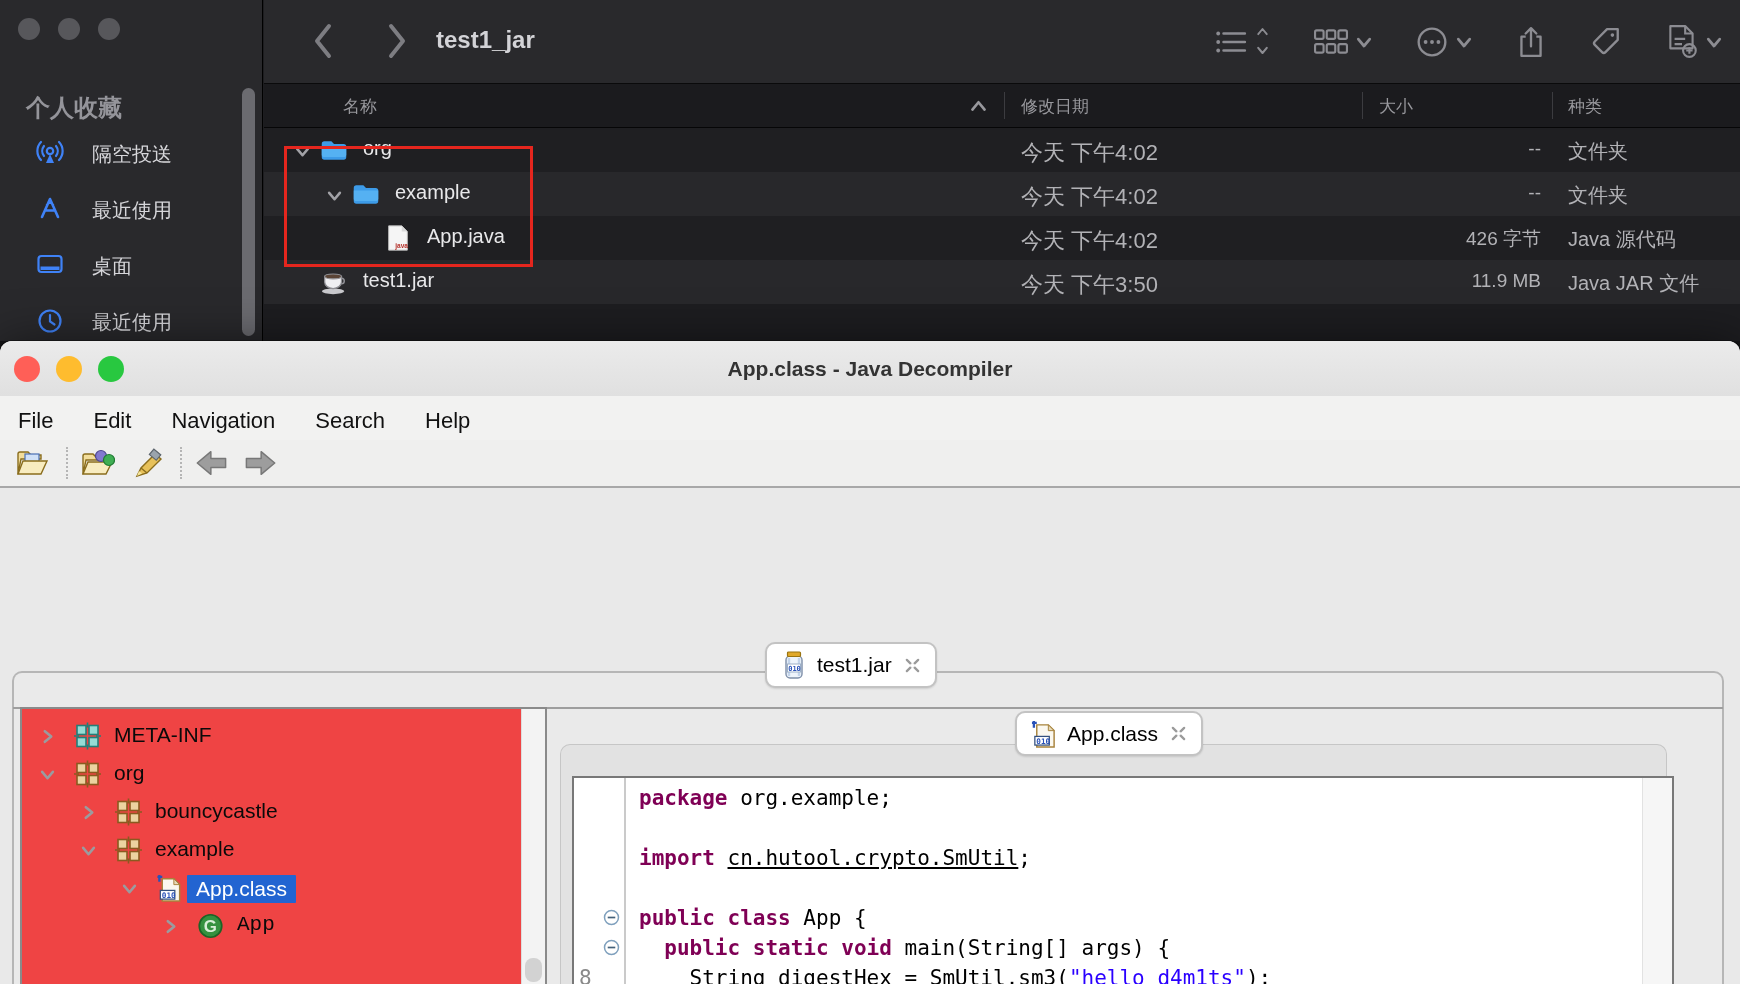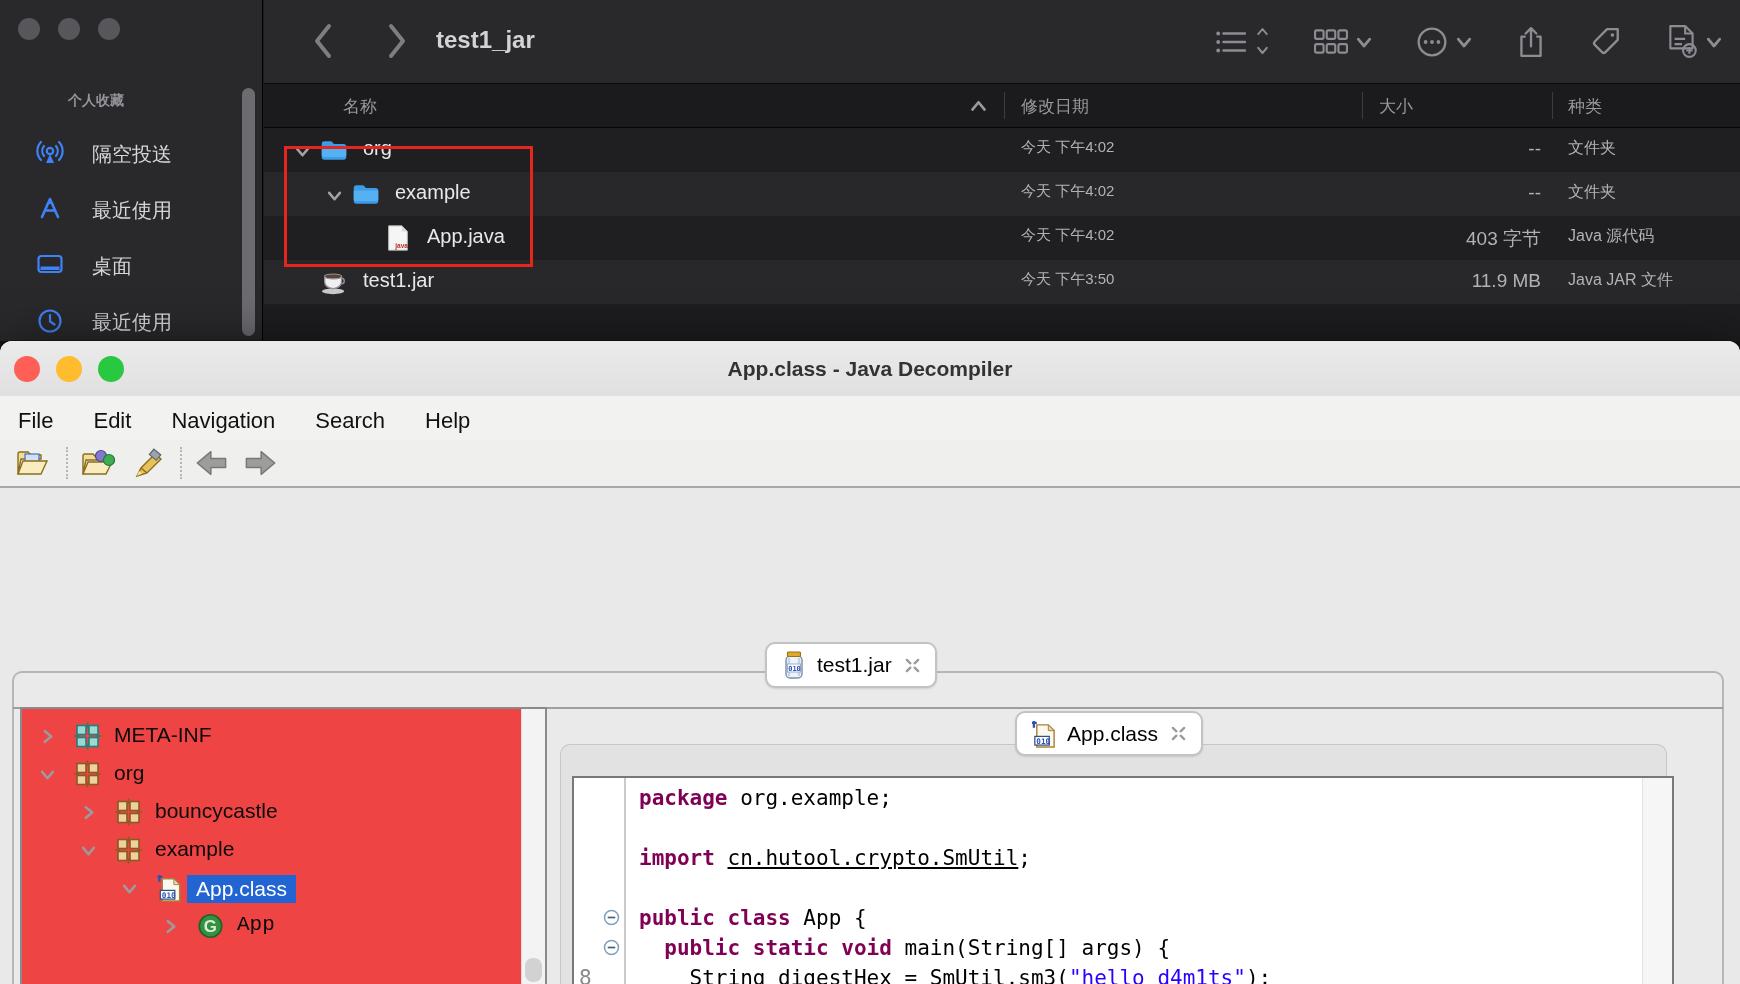--- a/index.html
+++ b/index.html
@@ -5,21 +5,21 @@
   * { margin:0; padding:0; box-sizing:border-box; }
   html,body { width:1740px; height:984px; overflow:hidden; background:#151517;
               font-family:"Liberation Sans","DejaVu Sans",sans-serif; }
   #stage { position:relative; width:1740px; height:984px; }
 
   
   .finder { position:absolute; left:0; top:0; width:1740px; height:341px; background:#1d1d20; }
   .f-sidebar { position:absolute; left:0; top:0; width:263px; height:341px; background:#29292c; border-right:1px solid #000; }
   .f-dot { position:absolute; top:18px; width:22px; height:22px; border-radius:50%; background:#57575b; }
   .f-side-scroll { position:absolute; left:242px; top:88px; width:13px; height:248px; border-radius:7px; background:#77777c; opacity:.85; }
-  .f-side-section { position:absolute; left:26px; top:92px; font-size:14px; font-weight:bold; color:#94949a;margin-left:42px; }
+  .f-side-section { position:absolute; left:26px; top:92px; font-size:24px; font-weight:bold; color:#94949a; }
   .f-side-item { position:absolute; left:0; width:236px; height:38px; }
   .f-side-item .ic { position:absolute; left:36px; top:5px; width:28px; height:28px; }
   .f-side-item .lb { position:absolute; left:92px; top:7px; font-size:20px; color:#d6d6da; }
 
   .f-main { position:absolute; left:264px; top:0; right:0; height:341px; background:#1d1d20; }
   .f-toolbar { position:absolute; left:0; top:0; right:0; height:84px; background:#29292c; border-bottom:1px solid #0a0a0b;padding-left:18px; }
   .f-nav { position:absolute; top:18px; width:30px; height:46px; color:#7d7d82; }
   .f-title { position:absolute; left:172px; top:26px; font-size:24px; font-weight:bold; color:#d3d3d7; }
   .f-tbicons { position:absolute; right:18px; top:20px; height:44px; display:flex; align-items:center; }
   .f-tbgroup { display:flex; align-items:center; margin-left:44px; color:#8c8c92; }
@@ -29,23 +29,23 @@
   .f-header { position:absolute; left:0; top:84px; right:0; height:44px; background:#1b1b1e; border-bottom:1px solid #060607; font-size:17px; color:#98989d; }
   .f-header .colsep { position:absolute; top:8px; bottom:8px; width:1px; background:#3c3c40; }
   .f-header span { position:absolute; top:11px; }
 
   .f-rows { position:absolute; left:0; top:128px; right:0; }
   .frow { position:relative; height:44px; background:#1f1f22; }
   .frow.alt { background:#28282b; }
   .frow .chev { position:absolute; top:16px; }
   .frow .ric { position:absolute; top:8px; width:28px; height:28px; }
   .frow .nm { position:absolute; top:9px; font-size:20px; color:#e8e8ea; }
-  .frow .dt { position:absolute; left:757px; top:10px; font-size:15px; color:#b2b2b6; }
+  .frow .dt { position:absolute; left:757px; top:10px; font-size:22px; color:#b2b2b6; }
   .frow .sz { position:absolute; left:1080px; width:197px; top:10px; font-size:19px; color:#b2b2b6; text-align:right; }
-  .frow .kd { position:absolute; left:1304px; top:10px; font-size:16px; color:#b2b2b6;text-align:right; }
+  .frow .kd { position:absolute; left:1304px; top:10px; font-size:20px; color:#b2b2b6;text-align:right; }
 
   .red-box { position:absolute; left:284px; top:146px; width:249px; height:121px; border:3px solid #e5261e; z-index:6; }
 
   
   .jd { position:absolute; left:0; top:341px; width:1740px; height:643px; background:#e9e9e9;
         border-radius:12px 12px 0 0; box-shadow:0 6px 50px rgba(0,0,0,.6), 0 0 0 1px rgba(0,0,0,.3); }
   .jd-titlebar { position:absolute; left:0; top:0; right:0; height:55px; border-radius:12px 12px 0 0;
                  background:linear-gradient(#ebebeb,#e0e0e0); }
   .traffic { position:absolute; top:15px; width:26px; height:26px; border-radius:50%; }
   .jd-title { position:absolute; left:0; right:0; top:16px; text-align:center; font-size:21px; font-weight:bold; color:#333; }
@@ -381,21 +381,21 @@
     <span class="sz">--</span>
     <span class="kd">文件夹</span>
   </div>
           <div class="frow">
 
     <svg class="ric" style="left: 120px;">
               <use href="#sym-java-file"></use>
             </svg>
     <span class="nm" style="left: 163px;">App.java</span>
     <span class="dt">今天 下午4:02</span>
-    <span class="sz">403 字节</span>
+    <span class="sz">426 字节</span>
     <span class="kd">Java 源代码</span>
   </div>
           <div class="frow alt">
 
     <svg class="ric" style="left: 56px;">
               <use href="#sym-jar-cup"></use>
             </svg>
     <span class="nm" style="left: 99px;">test1.jar</span>
     <span class="dt">今天 下午3:50</span>
     <span class="sz">11.9 MB</span>

